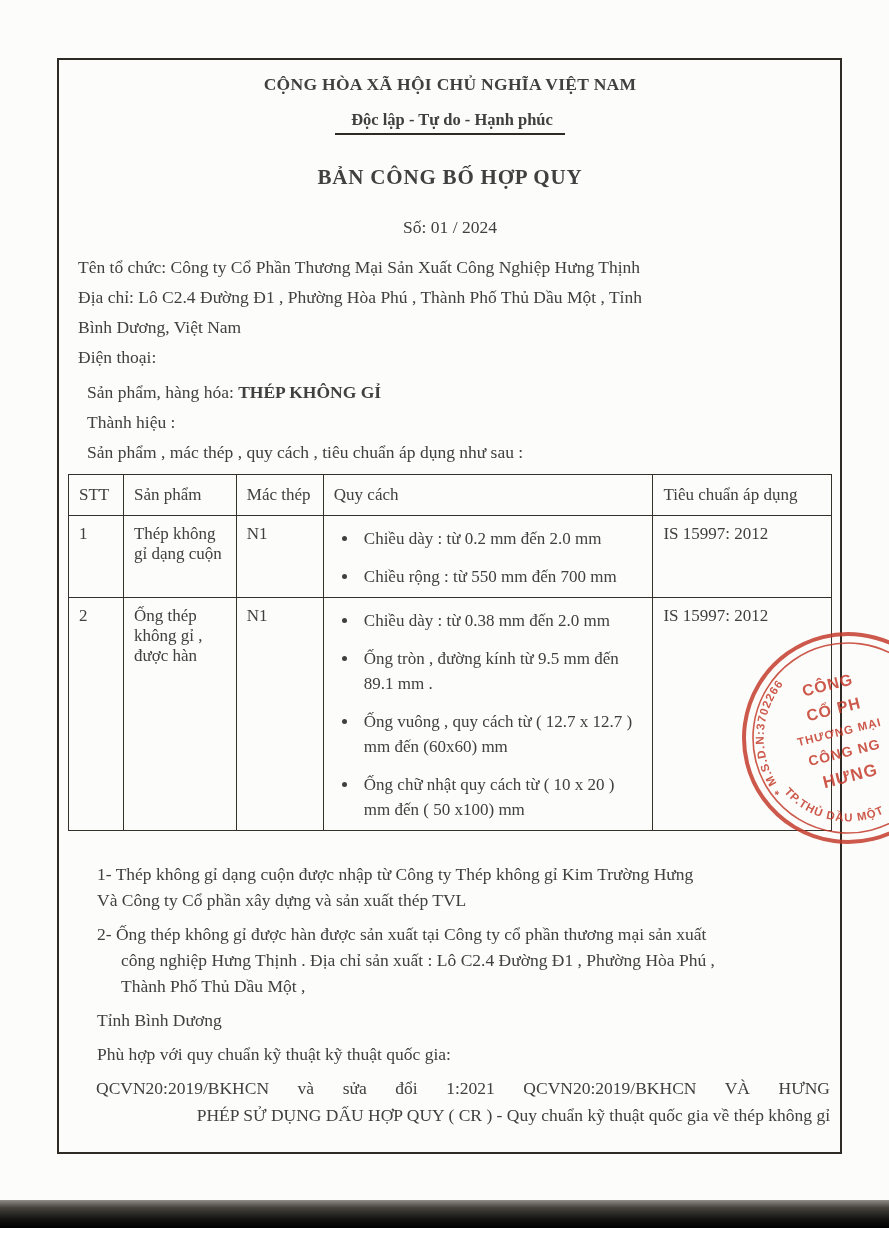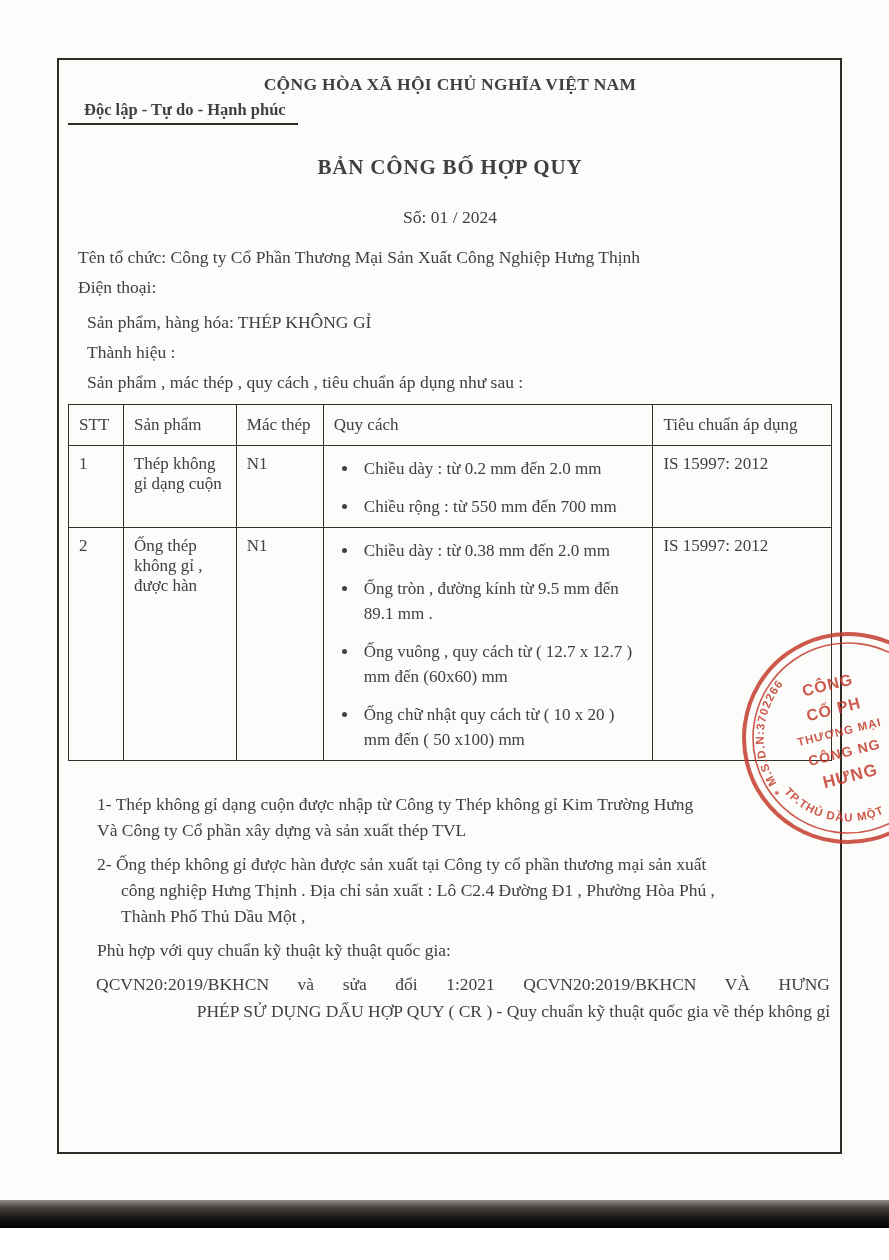--- a/index.html
+++ b/index.html
@@ -8,29 +8,29 @@
     background:#fcfcfa;color:#404040;
     font-family:"Liberation Serif","DejaVu Serif",serif;
     padding-left:36px;
   }
   .frame{
     position:absolute;left:57px;top:58px;width:785px;height:1096px;
     border:2px solid #2e2b25;box-sizing:border-box;
     padding:10px 8px 0 9px;
   }
   .nat-title{text-align:center;font-weight:bold;font-size:17.5px;letter-spacing:.3px;margin-top:4px;}
-  .motto{text-align:left;font-weight:bold;font-size:16.5px;margin-top:5px;}
+  .motto{text-align:center;font-weight:bold;font-size:16.5px;margin-top:15px;}
   .motto span{display:inline-block;border-bottom:2px solid #2e2b25;padding:0 12px 3px 16px;}
   .doc-title{text-align:center;font-weight:bold;font-size:21px;letter-spacing:.8px;margin:30px 0 0;}
   .doc-number{text-align:center;font-size:17.5px;margin-top:27px;}
   .body-text{margin:14px 9px 0 10px;font-size:17.5px;}
   .body-text p{margin:0;line-height:30px;white-space:pre-line;}
   .body-text p.sp{margin-top:5px;}
   .body-text p.ind{padding-left:9px;}
-  .bold{font-weight:normal;}
+  .bold{font-weight:bold;}
   .spec-table{
     width:100%;border-collapse:collapse;table-layout:fixed;
     font-size:17px;margin-top:7px;
   }
   .spec-table th,.spec-table td{
     border:1.7px solid #34312a;padding:8px 10px;vertical-align:top;
     text-align:left;font-weight:normal;margin-left:48px;
   }
   .spec-table thead th{padding:10px 10px;}
   col.c1{width:7.2%;}col.c2{width:14.8%;}col.c3{width:11.4%;}col.c4{width:43.2%;}col.c5{width:23.4%;}
@@ -64,20 +64,22 @@
     <div class="nat-title">CỘNG HÒA XÃ HỘI CHỦ NGHĨA VIỆT NAM</div>
     <div class="motto">
       <span>Độc lập - Tự do - Hạnh phúc</span>
     </div>
 
     <div class="doc-title">BẢN CÔNG BỐ HỢP QUY</div>
     <div class="doc-number">Số: 01 / 2024</div>
 
     <div class="body-text">
       <p>Tên tổ chức: Công ty Cổ Phần Thương Mại Sản Xuất Công Nghiệp Hưng Thịnh</p>
+      <p>Địa chỉ: Lô C2.4 Đường Đ1 , Phường Hòa Phú , Thành Phố Thủ Dầu Một , Tỉnh
+Bình Dương, Việt Nam</p>
       <p>Điện thoại:</p>
       <p class="sp ind"><span>Sản phẩm, hàng hóa: </span><span class="bold">THÉP KHÔNG GỈ</span></p>
       <p class="ind">Thành hiệu :</p>
       <p class="ind">Sản phẩm , mác thép , quy cách , tiêu chuẩn áp dụng như sau :</p>
     </div>
 
     <table class="spec-table">
       <colgroup>
         <col class="c1">
           <col class="c2">
@@ -123,20 +125,21 @@
         </tr>
       </tbody>
     </table>
 
     <div class="notes">
       <p>1- Thép không gỉ dạng cuộn được nhập từ Công ty Thép không gỉ Kim Trường Hưng
 Và Công ty Cổ phần xây dựng và sản xuất thép TVL</p>
       <p class="hang">2- Ống thép không gỉ được hàn được sản xuất tại Công ty cổ phần thương mại sản xuất
 công nghiệp Hưng Thịnh . Địa chỉ sản xuất : Lô C2.4 Đường Đ1 , Phường Hòa Phú ,
 Thành Phố Thủ Dầu Một ,</p>
+      <p>Tỉnh Bình Dương</p>
       <p>Phù hợp với quy chuẩn kỹ thuật kỹ thuật quốc gia:</p>
     </div>
 
     <div class="qcvn">
       <div class="l1">QCVN20:2019/BKHCN và sửa đổi 1:2021 QCVN20:2019/BKHCN VÀ HƯNG</div>
       <div class="l2">PHÉP SỬ DỤNG DẤU HỢP QUY ( CR ) -  Quy chuẩn kỹ thuật quốc gia về thép không gỉ</div>
     </div>
 
   </div>
 

